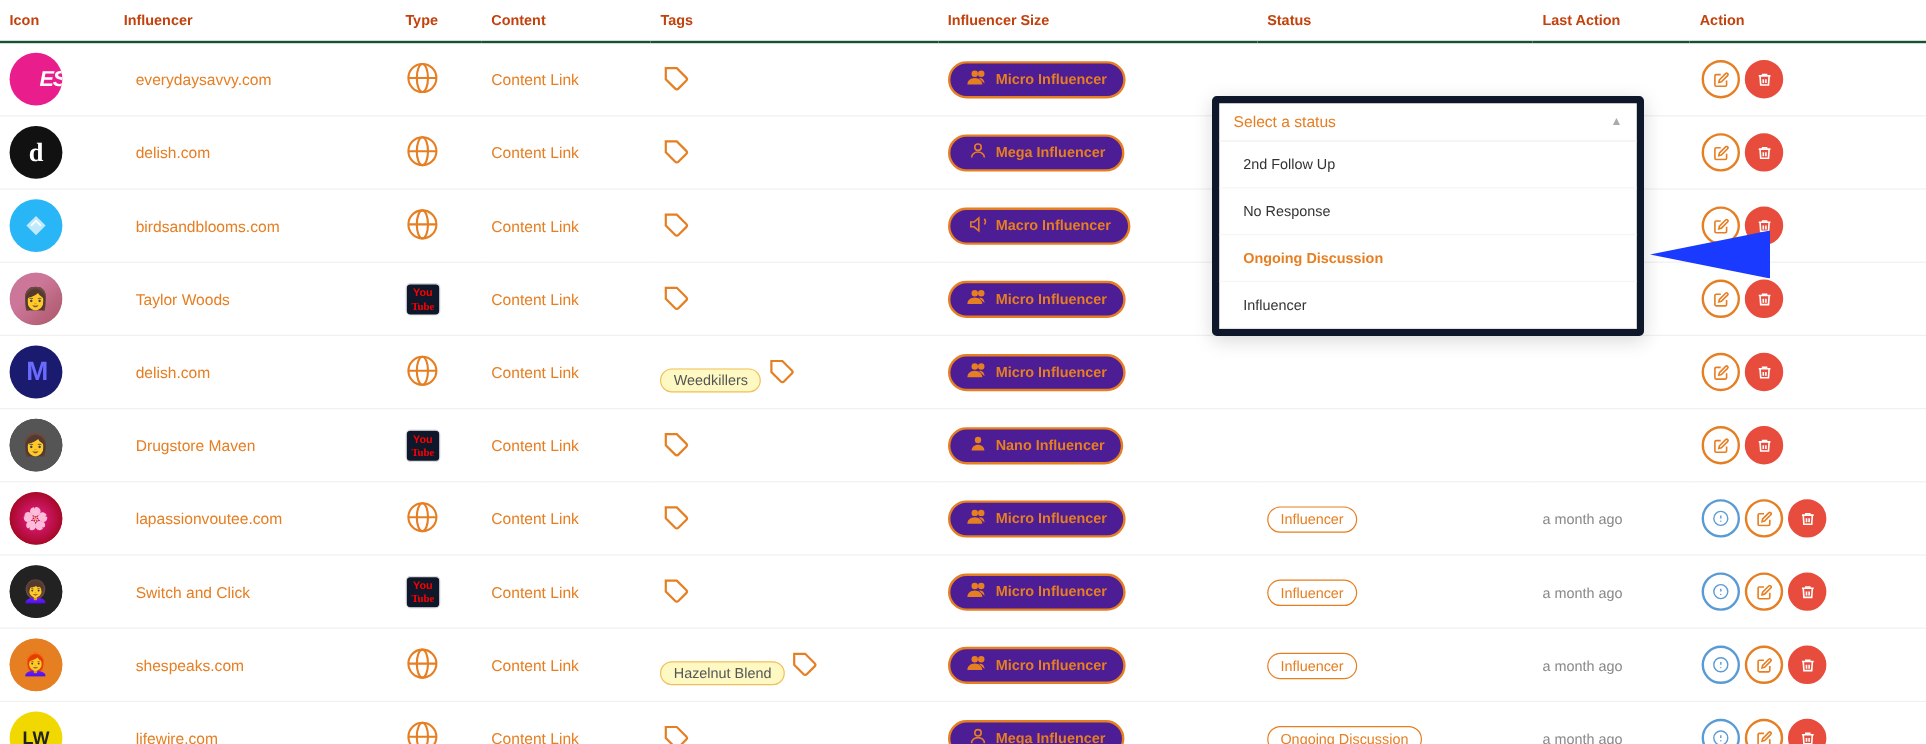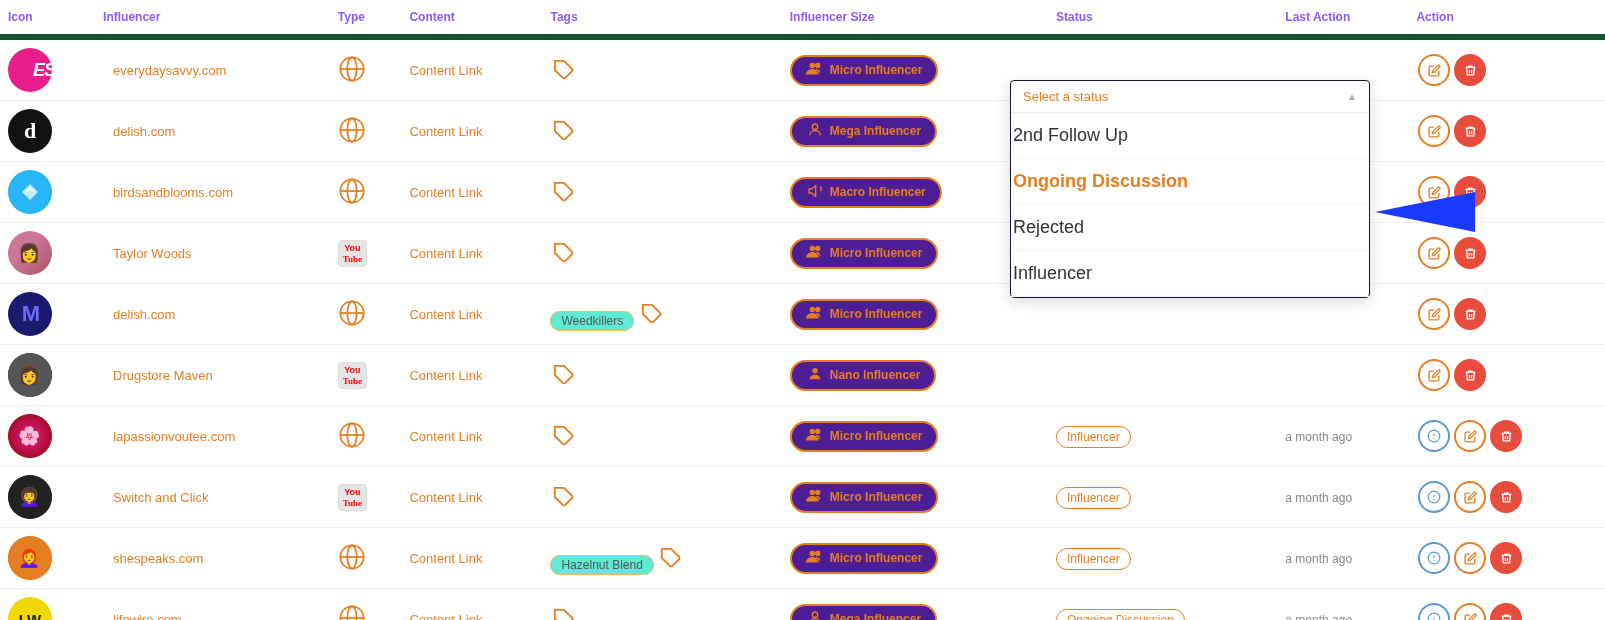--- a/index.html
+++ b/index.html
@@ -4,22 +4,22 @@
   <style>
     * { box-sizing: border-box; margin: 0; padding: 0; }
     body { font-family: Arial, sans-serif; font-size: 13px; background: #fff; color: #333; overflow-x: hidden; }
     
     table { width: 100%; border-collapse: collapse; }
     thead th {
       text-align: left;
       padding: 10px 8px;
       font-weight: 600;
       font-size: 12px;
-      color: #8b5cf6;
-      border-bottom: 6px solid #14532d;
+      color: #c2410c;
+      border-bottom: 2px solid #14532d;
       white-space: nowrap;
     }
     tbody tr {
       border-bottom: 1px solid #f0f0f0;
     }
     tbody td {
       padding: 8px 8px;
       vertical-align: middle;
     }
 
@@ -44,21 +44,21 @@
     .avatar-lp { border-radius: 50%; overflow: hidden; background: #c0392b; }
     .avatar-sc { border-radius: 50%; overflow: hidden; background: #333; }
     .avatar-ss { border-radius: 50%; overflow: hidden; background: #e67e22; }
     .avatar-lw { background: #f0d800; color: #222; border-radius: 50%; font-weight: 900; font-size: 15px; }
 
     .influencer-link { color: #e67e22; text-decoration: none; font-size: 13px; margin-left: 10px; }
 
     .content-link { color: #e67e22; text-decoration: none; font-size: 13px; }
 
     .tag-badge {
-      background: #5eead4;
+      background: #fef9c3;
       border: 1px solid #f0c060;
       border-radius: 12px;
       padding: 2px 10px;
       font-size: 12px;
       color: #555;
       white-space: nowrap;
     }
 
     .influencer-size-btn {
       border: 2px solid #e67e22;
@@ -107,57 +107,57 @@
       color: #e67e22;
     }
 
     
     .dropdown-overlay {
       position: absolute;
       top: 80px;
       left: 1010px;
       width: 360px;
       background: #fff;
-      border: 1px solid #0f172a;
+      border: 6px solid #0f172a;
       border-radius: 4px;
       box-shadow: 0 4px 16px rgba(0,0,0,0.15);
       z-index: 100;
     }
     .dropdown-header {
       padding: 8px 12px;
       color: #e67e22;
       font-size: 13px;
       border-bottom: 1px solid #eee;
       display: flex;
       align-items: center;
       justify-content: space-between;
     }
     .dropdown-scroll {
       max-height: 300px;
       overflow-y: auto;
     }
     .dropdown-item {
-      padding: 12px 2px;
-      font-size: 18px;
+      padding: 12px 20px;
+      font-size: 12px;
       color: #333;
       cursor: pointer;
       border-bottom: 1px solid #f5f5f5;
     }
     .dropdown-item.active { color: #e67e22; font-weight: 600; }
 
     
     .blue-arrow {
       position: absolute;
       top: 192px;
       left: 1375px;
       z-index: 200;
     }
 
     .youtube-badge {
-      background: #e5e5e5;
+      background: #0f172a;
       border: 1px solid #ddd;
       border-radius: 4px;
       padding: 2px 4px;
       display: inline-flex;
       flex-direction: column;
       align-items: center;
       font-size: 8px;
       line-height: 1.2;
     }
     .youtube-badge .you { color: #ff0000; font-weight: bold; font-size: 9px; }
@@ -643,22 +643,22 @@
       </tbody>
   </table>
 
   <div class="dropdown-overlay">
     <div class="dropdown-header">
       <span>Select a status</span>
       <span style="color:#aaa; font-size:10px;">▲</span>
     </div>
     <div class="dropdown-scroll" id="dropdown-items">
     <div class="dropdown-item">2nd Follow Up</div>
+        <div class="dropdown-item">No Response</div>
         <div class="dropdown-item active">Ongoing Discussion</div>
-        <div class="dropdown-item">Rejected</div>
         <div class="dropdown-item">Influencer</div>
       </div>
   </div>
 
   <div class="blue-arrow">
     <svg width="100" height="40" viewBox="0 0 100 40">
       <polygon points="100,0 100,40 0,20" fill="#1a3aff"></polygon>
     </svg>
   </div>
 </div>

